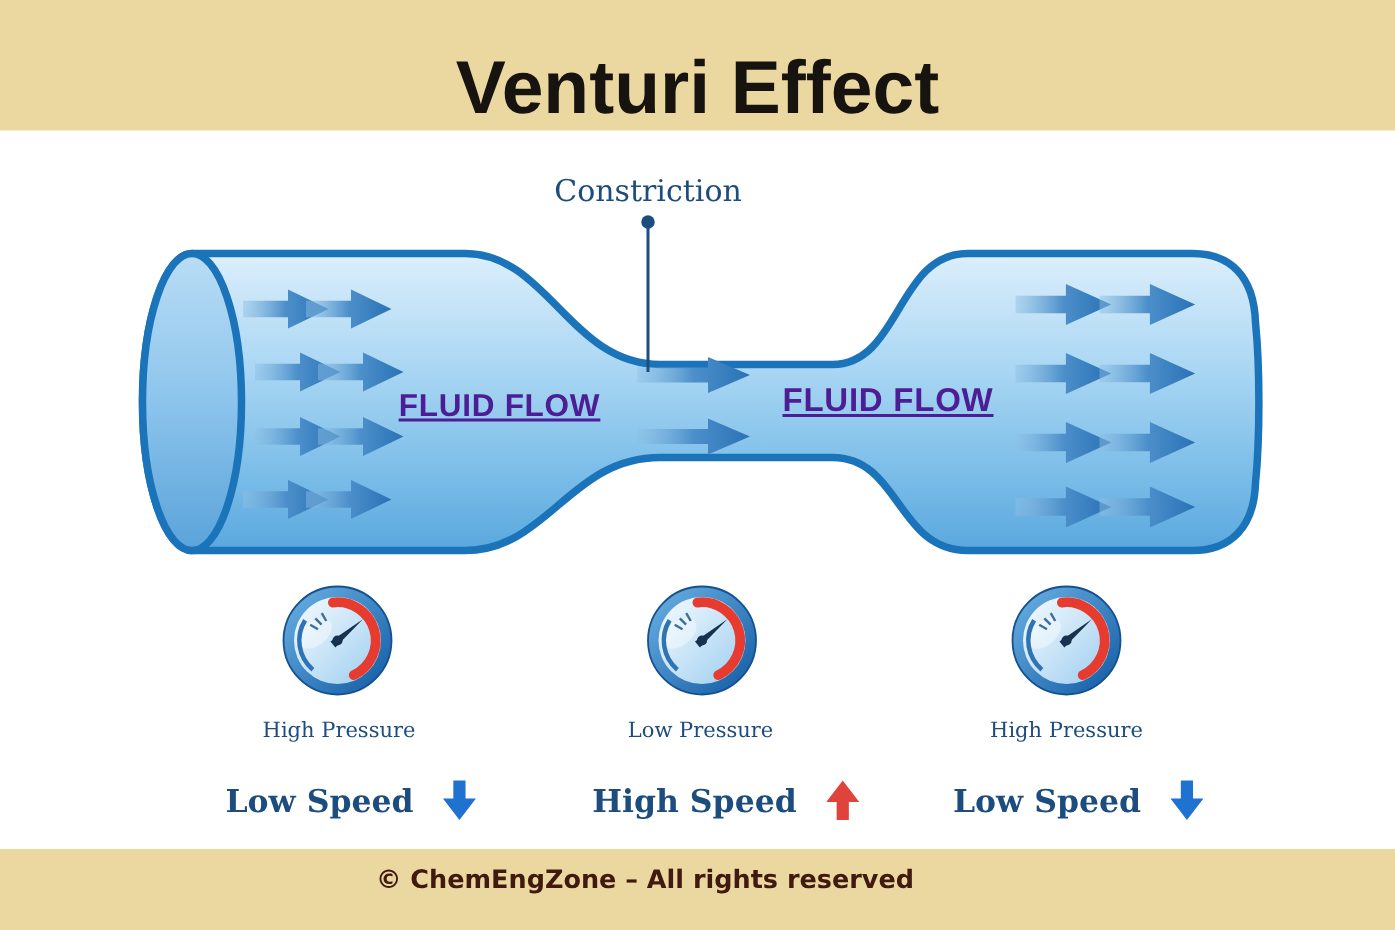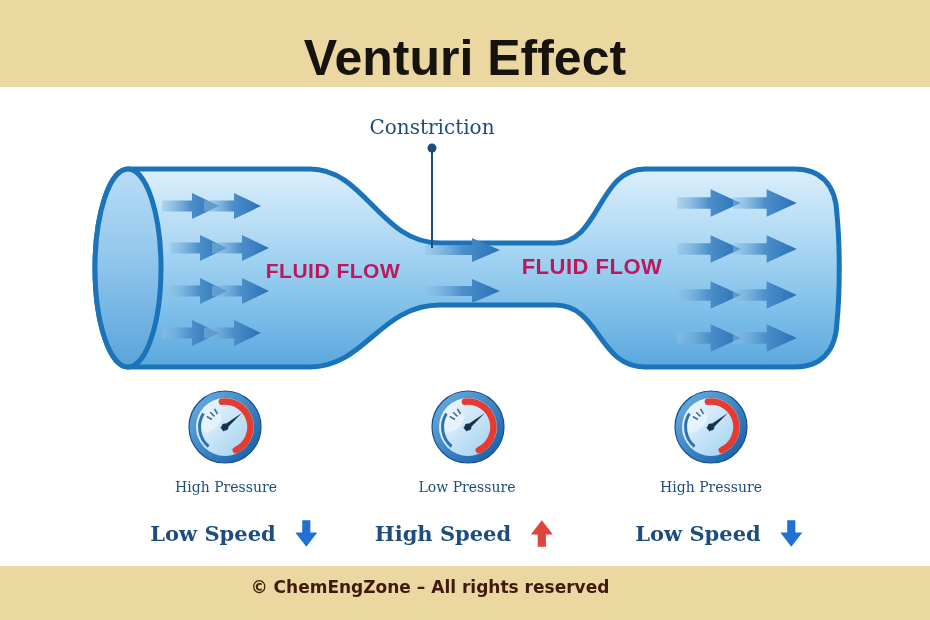--- a/index.html
+++ b/index.html
@@ -26,33 +26,33 @@
   }
   .gfx{position:absolute;left:0;top:0;}
   .lbl-serif{
     position:absolute;transform:translateX(-50%);
     font-family:"DejaVu Serif",serif;font-weight:normal;
     color:#1d4c7e;white-space:nowrap;
   }
   .constriction{top:115px;left:432px;font-size:20px;}
   .flow-label{
     position:absolute;transform:translateX(-50%);
-    font-weight:bold;color:#be185d;white-space:nowrap;letter-spacing:0.5px;
+    font-weight:bold;color:#4c1d95;white-space:nowrap;letter-spacing:0.5px;text-decoration:underline;
   }
   .flow-left{left:333px;top:259px;font-size:21px;}
   .flow-right{left:592px;top:254px;font-size:22px;}
   .pressure{top:479px;font-size:14px;}
   .speed-row{
     position:absolute;top:520px;transform:translateX(-50%);
     display:flex;align-items:center;gap:20px;
     font-family:"DejaVu Serif",serif;font-weight:bold;font-size:21px;
     color:#1d4c7e;white-space:nowrap;
   }
   .p-left{left:226px;} .p-mid{left:467px;} .p-right{left:711px;}
-  .s-left{left:234px;} .s-mid{left:464px;} .s-right{left:719px;}
+  .s-left{left:234px;} .s-mid{left:484px;} .s-right{left:719px;}
   .trend-icon{display:block;}
 </style>
 </head>
 <body>
 
 <div class="banner top"></div>
 <div class="title">Venturi Effect</div>
 
 <div class="banner bottom"></div>
 <div class="footer-text">© ChemEngZone – All rights reserved</div>

